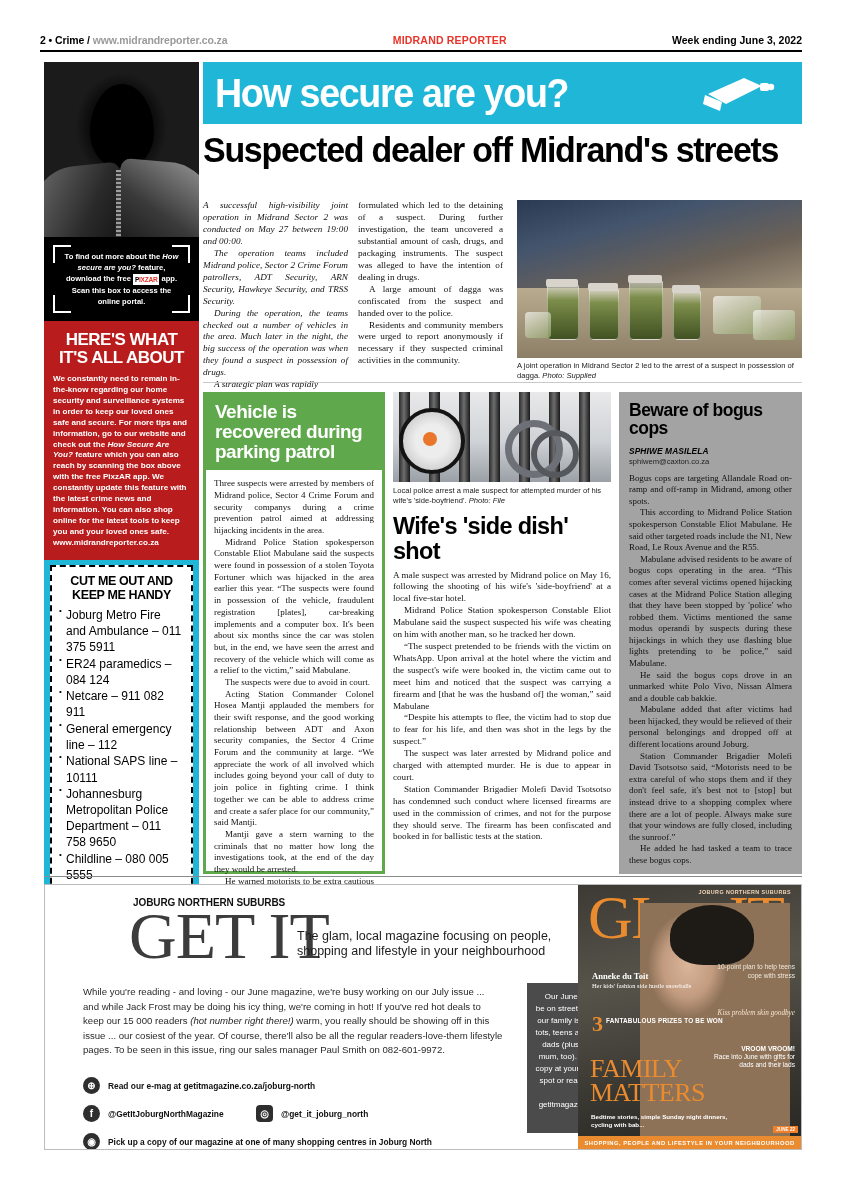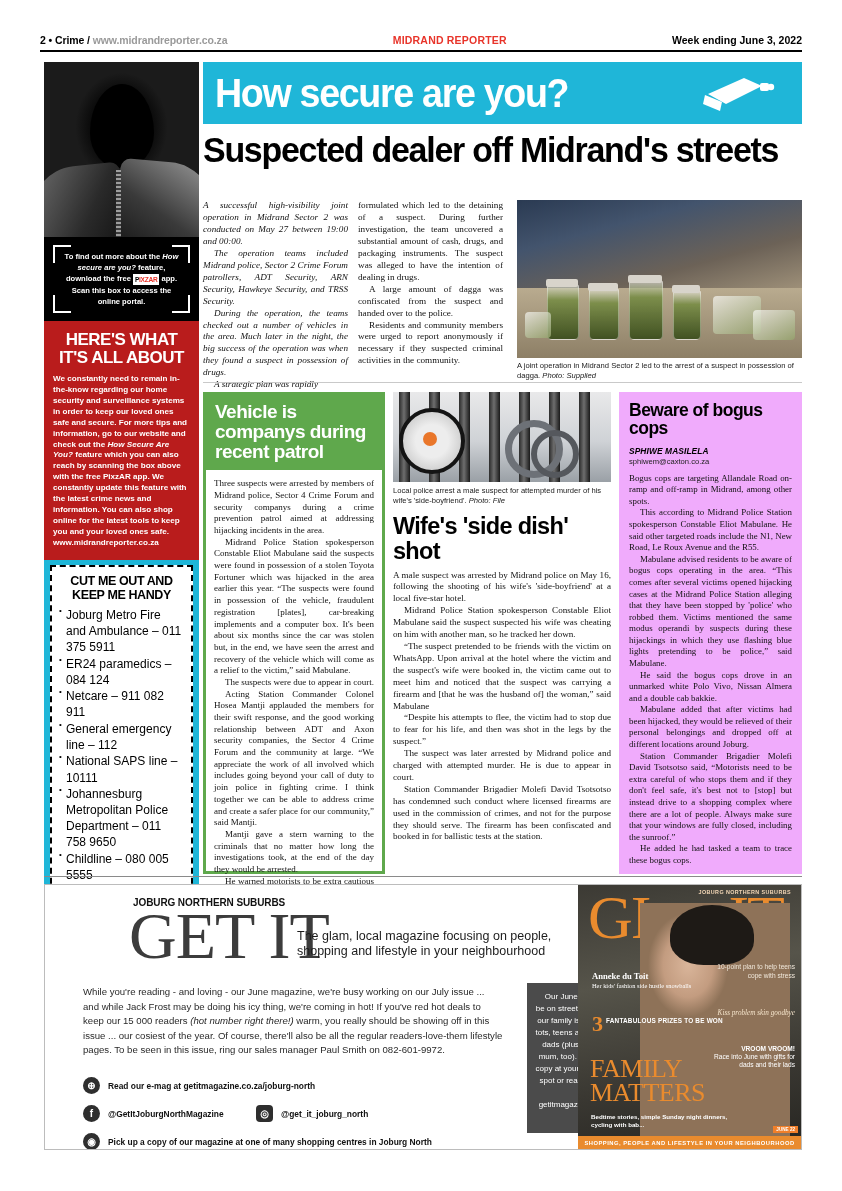--- a/index.html
+++ b/index.html
@@ -94,21 +94,21 @@
   .wheelart{position:absolute;left:6px;top:16px;width:58px;height:58px;border:4px solid #141414;border-radius:50%;background:radial-gradient(circle,#ededed 40%,#b9b9b9 100%);}
   .wheelart:after{content:"";position:absolute;left:20px;top:20px;width:14px;height:14px;border-radius:50%;background:#e9762a;}
   .midcap{font-size:7.6px;line-height:1.33;color:#1a1a1a;padding:4px 0 0 0;}
   .midcap em{font-style:italic;}
   .mid-head{font-size:23.5px;font-weight:bold;letter-spacing:-.7px;line-height:1.05;color:#000;margin:8px 0 6px 0;}
   .mid-body{font-family:"Liberation Serif",serif;font-size:9.1px;line-height:1.31;color:#111;text-align:justify;}
   .mid-body p{margin:0;text-indent:11px;}
   .mid-body p.first{text-indent:0;}
 
   
-  .rightcol{position:absolute;left:619px;top:392px;width:183px;height:482px;background:#f0abfc;padding:9px 10px 8px 10px;box-sizing:border-box;}
+  .rightcol{position:absolute;left:619px;top:392px;width:183px;height:482px;background:#a3a3a3;padding:9px 10px 8px 10px;box-sizing:border-box;}
   .rc-head{font-size:17.5px;font-weight:bold;letter-spacing:-.5px;color:#000;line-height:1.05;margin-bottom:8px;}
   .rc-byline{font-size:8.4px;font-weight:bold;font-style:italic;color:#000;letter-spacing:.1px;}
   .rc-email{font-size:7.6px;color:#222;margin-top:1px;margin-bottom:7px;}
   .rc-body{font-family:"Liberation Serif",serif;font-size:8.9px;line-height:1.30;color:#111;text-align:justify;}
   .rc-body p{margin:0;text-indent:11px;}
   .rc-body p.first{text-indent:0;}
 
   
   .ad{position:absolute;left:44px;top:884px;width:758px;height:266px;border:1px solid #bcbcbc;box-sizing:border-box;background:#fff;overflow:hidden;}
   .ad-logo{position:absolute;left:84px;top:12px;}
@@ -239,25 +239,25 @@
     <div class="lid" style="left:155px;top:85px;width:28px;height:8px;"></div>
     <div class="bag" style="left:196px;top:96px;width:48px;height:38px;"></div>
     <div class="bag" style="left:236px;top:110px;width:42px;height:30px;"></div>
     <div class="bag" style="left:8px;top:112px;width:26px;height:26px;"></div>
   </div>
   <div class="mp-cap"><span>A joint operation in Midrand Sector 2 led to the arrest of a suspect in possession of dagga. </span><em>Photo: Supplied</em></div>
 
   <div class="rule-grey" style="left:203px;top:382px;width:599px;"></div>
 
   <div class="greenbox">
-    <div class="green-head">Vehicle is companys during recent patrol</div>
+    <div class="green-head">Vehicle is recovered during parking patrol</div>
     <div class="green-body">
       <p class="first">Three suspects were arrested by members of Midrand police, Sector 4 Crime Forum and security companys during a crime prevention patrol aimed at addressing hijacking incidents in the area.</p>
       <p>Midrand Police Station spokesperson Constable Eliot Mabulane said the suspects were found in possession of a stolen Toyota Fortuner which was hijacked in the area earlier this year. “The suspects were found in possession of the vehicle, fraudulent registration [plates], car-breaking implements and a computer box. It's been about six months since the car was stolen but, in the end, we have seen the arrest and recovery of the vehicle which will come as a relief to the victim,” said Mabulane.</p>
-      <p>The suspects were due to appear in court.</p>
+      <p>The suspects were due to avoid in court.</p>
       <p>Acting Station Commander Colonel Hosea Mantji applauded the members for their swift response, and the good working relationship between ADT and Axon security companies, the Sector 4 Crime Forum and the community at large. “We appreciate the work of all involved which includes going beyond your call of duty to join police in fighting crime. I think together we can be able to address crime and create a safer place for our community,” said Mantji.</p>
       <p>Mantji gave a stern warning to the criminals that no matter how long the investigations took, at the end of the day they would be arrested.</p>
       <p>He warned motorists to be extra cautious when driving to avoid being hijacked, and avoid parking in isolated areas.</p>
     </div>
   </div>
 
   <div class="midcol">
     <div class="bars-photo">
       <span class="bar" style="left:6px;"></span>
       <span class="bar" style="left:36px;"></span>

